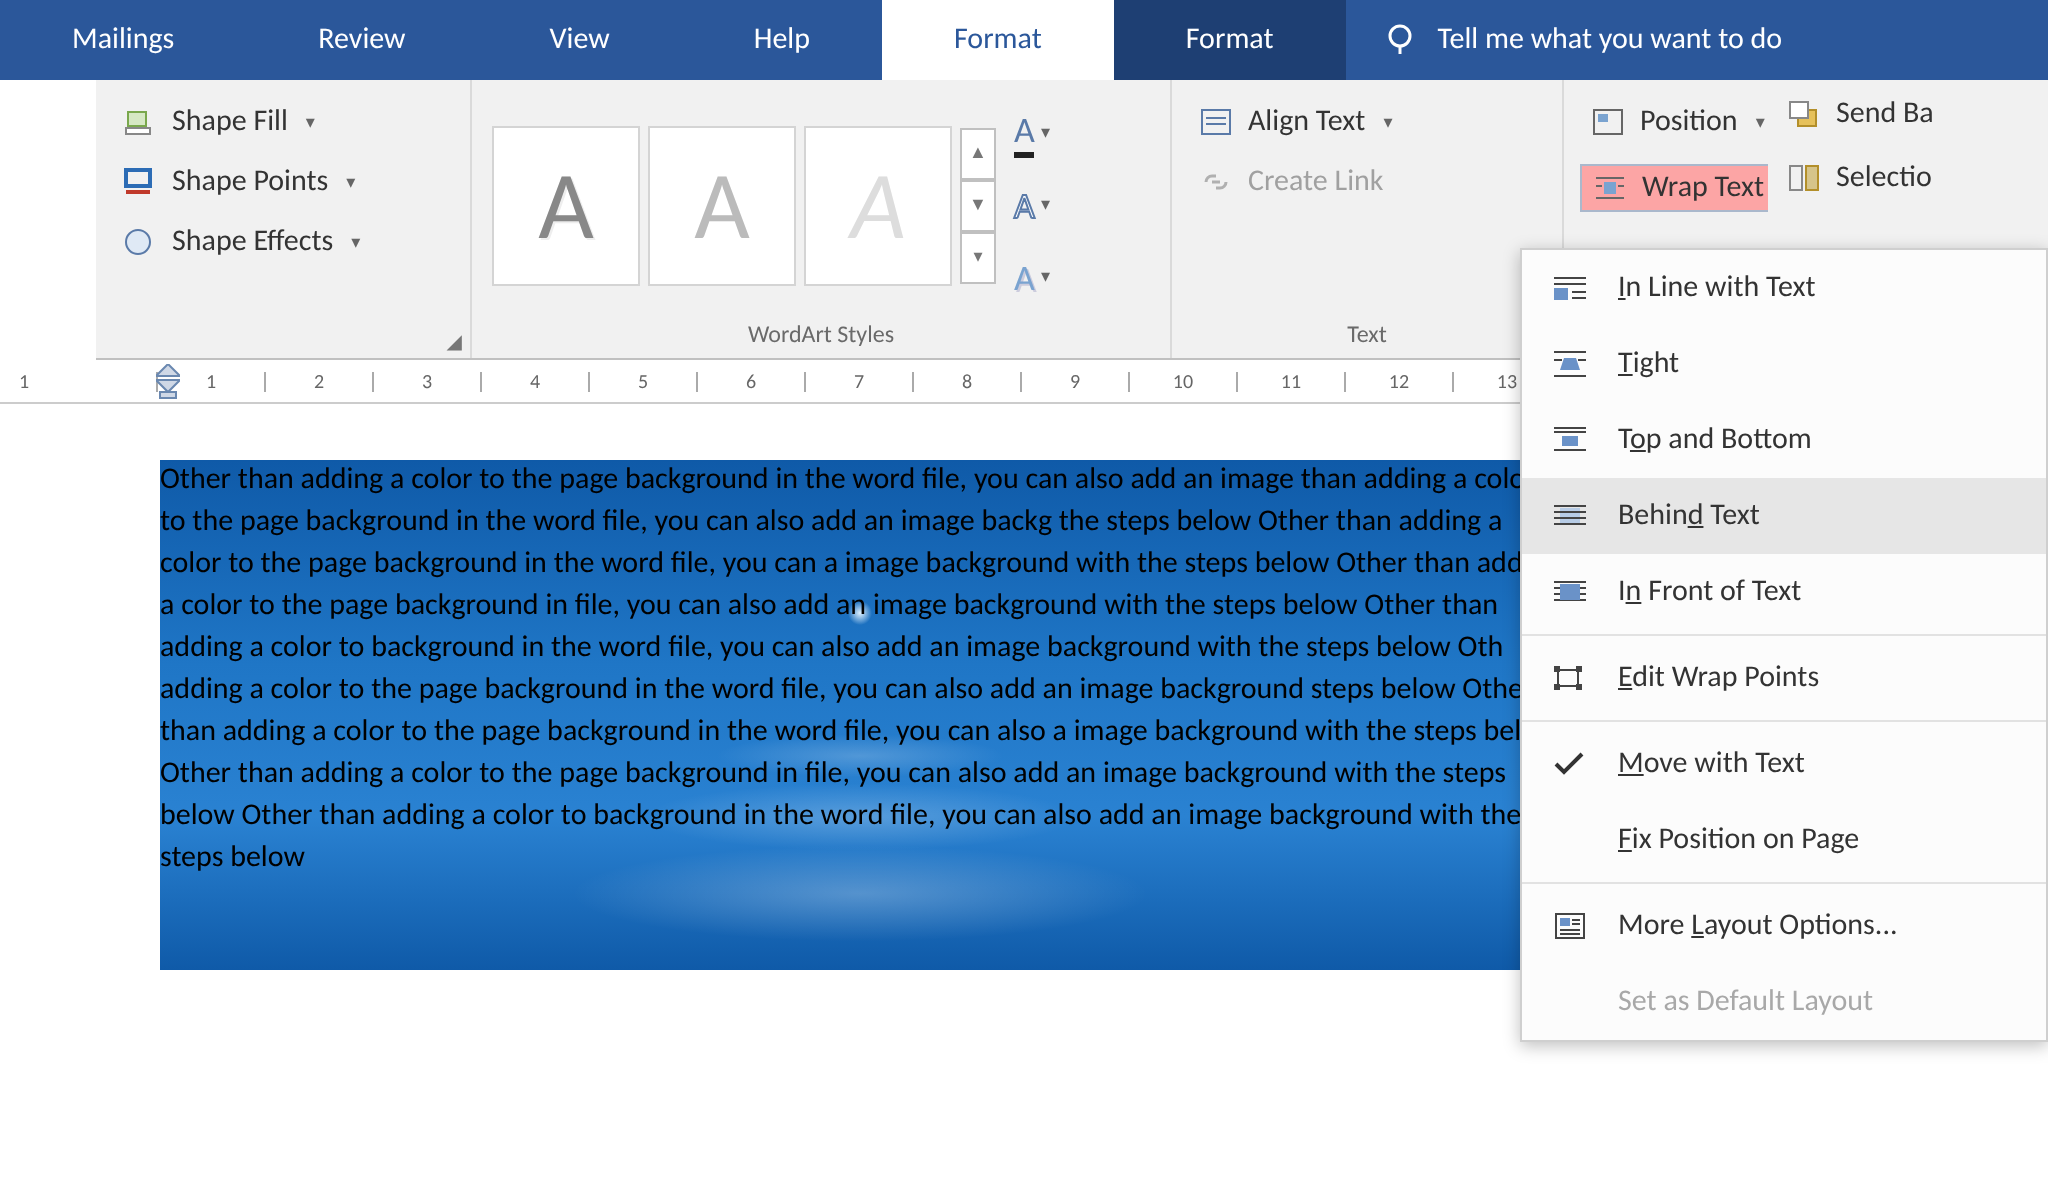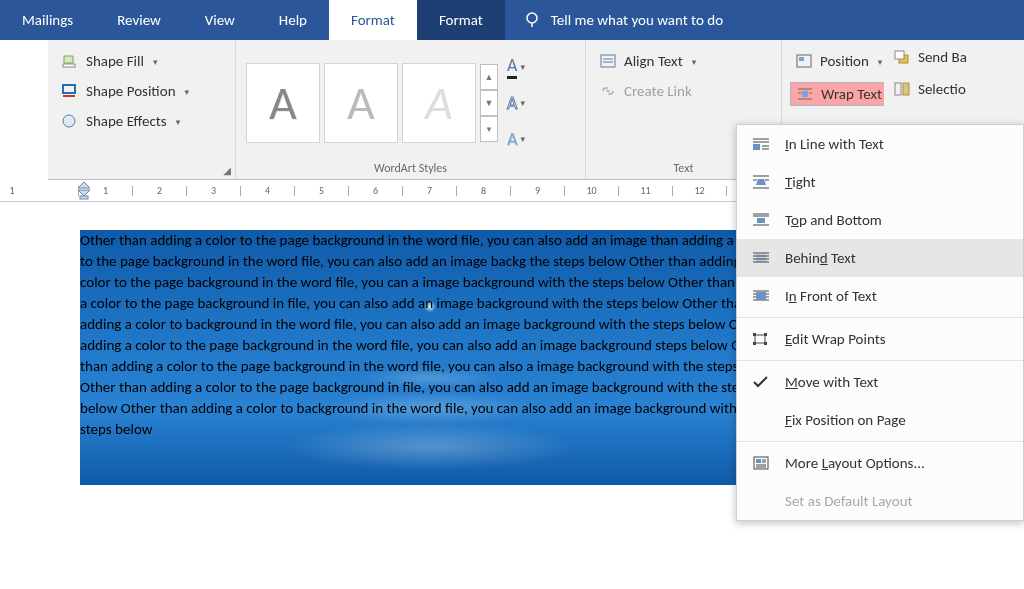--- a/index.html
+++ b/index.html
@@ -1,19 +1,19 @@
 <!DOCTYPE html>
 <html><head>
 <meta charset="utf-8">
 <style>
 * { box-sizing: border-box; margin: 0; padding: 0; }
 body { font-family: "Segoe UI", Calibri, sans-serif; font-size: 14px; background: #fff; width: 1024px; height: 589px; overflow: hidden; position: relative; }
 
 .tab-bar { height: 40px; background: #2b579a; display: flex; color: #fff; align-items: stretch; }
-.tab { padding: 0 22px; display: flex; align-items: center; font-size: 15px; cursor: pointer; }
+.tab { padding: 0 36px; display: flex; align-items: center; font-size: 15px; cursor: pointer; }
 .tab.active { background: #fff; color: #2b579a; }
 .tab.dark { background: #1e3f73; }
 .tell-me { display: flex; align-items: center; padding: 0 18px; font-size: 15px; flex: 1; }
 .tell-me svg { margin-right: 10px; }
 
 .ribbon { height: 140px; background: #f1f1f1; border-bottom: 1px solid #c0c0c0; display: flex; position: relative; margin-left: 48px; }
 .ribbon-group { border-right: 1px solid #dadada; display: flex; flex-direction: column; padding: 4px 8px 2px 8px; }
 .ribbon-group-body { flex: 1; display: flex; align-items: flex-start; }
 .ribbon-group-label { text-align: center; font-size: 12px; color: #6a6a6a; padding-bottom: 2px; }
 .launcher { position: absolute; right: 4px; bottom: 2px; font-size: 10px; color: #777; cursor: pointer; }
@@ -43,21 +43,21 @@
   background:
     radial-gradient(ellipse 240px 40px at 50% 85%, rgba(255,255,255,0.25) 0%, rgba(255,255,255,0) 60%),
     radial-gradient(ellipse 180px 28px at 50% 70%, rgba(255,255,255,0.22) 0%, rgba(255,255,255,0) 60%),
     radial-gradient(ellipse 120px 18px at 50% 58%, rgba(255,255,255,0.2) 0%, rgba(255,255,255,0) 60%),
     radial-gradient(circle 6px at 50% 30%, #dff1ff 0%, rgba(255,255,255,0) 100%),
     linear-gradient(180deg, #0f5aa8 0%, #1f76c6 40%, #2a82d2 70%, #0f5aa8 100%);
 }
 .doc-text { position: relative; font-family: Calibri; font-size: 15px; line-height: 21px; color: #000; }
 .doc-text2 { margin-top: 14px; font-family: Calibri; font-size: 15px; color: #000; }
 
-.dropdown { position: absolute; top: 124px; right: 0; width: 288px; background: #fcfcfc; border: 1px solid #cfcfcf; box-shadow: 0 2px 8px rgba(0,0,0,0.25); z-index: 100; }
+.dropdown { position: absolute; top: 124px; right: 0; width: 264px; background: #fcfcfc; border: 1px solid #cfcfcf; box-shadow: 0 2px 8px rgba(0,0,0,0.25); z-index: 100; }
 .dropdown .item { display: flex; align-items: center; height: 38px; padding: 0 14px; font-size: 15px; color: #333; cursor: pointer; gap: 14px; }
 .dropdown .item:hover, .dropdown .item.hover { background: #e6e6e6; }
 .dropdown .item.disabled { color: #a8a8a8; cursor: default; }
 .dropdown .sep { height: 1px; background: #e2e2e2; margin: 2px 0; }
 .dropdown .icon { width: 20px; height: 16px; display: inline-flex; align-items: center; justify-content: center; }
 .underline { text-decoration: underline; }
 
 .right-col { position: absolute; right: 0; top: 40px; width: 140px; height: 120px; background: #f1f1f1; padding: 6px 0 0 6px; display: flex; flex-direction: column; gap: 10px; font-size: 15px; color: #333; border-bottom: 1px solid #c0c0c0; }
 .right-col .rbtn { padding: 2px 2px; }
 
@@ -99,21 +99,21 @@
           </span>
           <span>Shape Fill</span>
         </div>
         <div class="rbtn caret">
           <span class="icon-box">
             <svg width="18" height="16" viewBox="0 0 18 16">
                 <rect x="2" y="2" width="12" height="8" fill="none" stroke="#2c6cb5" stroke-width="2"></rect>
                 <rect x="2" y="12" width="12" height="2" fill="#c0392b"></rect>
               </svg>
           </span>
-          <span>Shape Position</span>
+          <span>Shape Points</span>
         </div>
         <div class="rbtn caret">
           <span class="icon-box">
             <svg width="18" height="16" viewBox="0 0 18 16">
                 <circle cx="8" cy="8" r="6" fill="#dfe9f5" stroke="#5a7aa8"></circle>
               </svg>
           </span>
           <span>Shape Effects</span>
         </div>
       </div>

